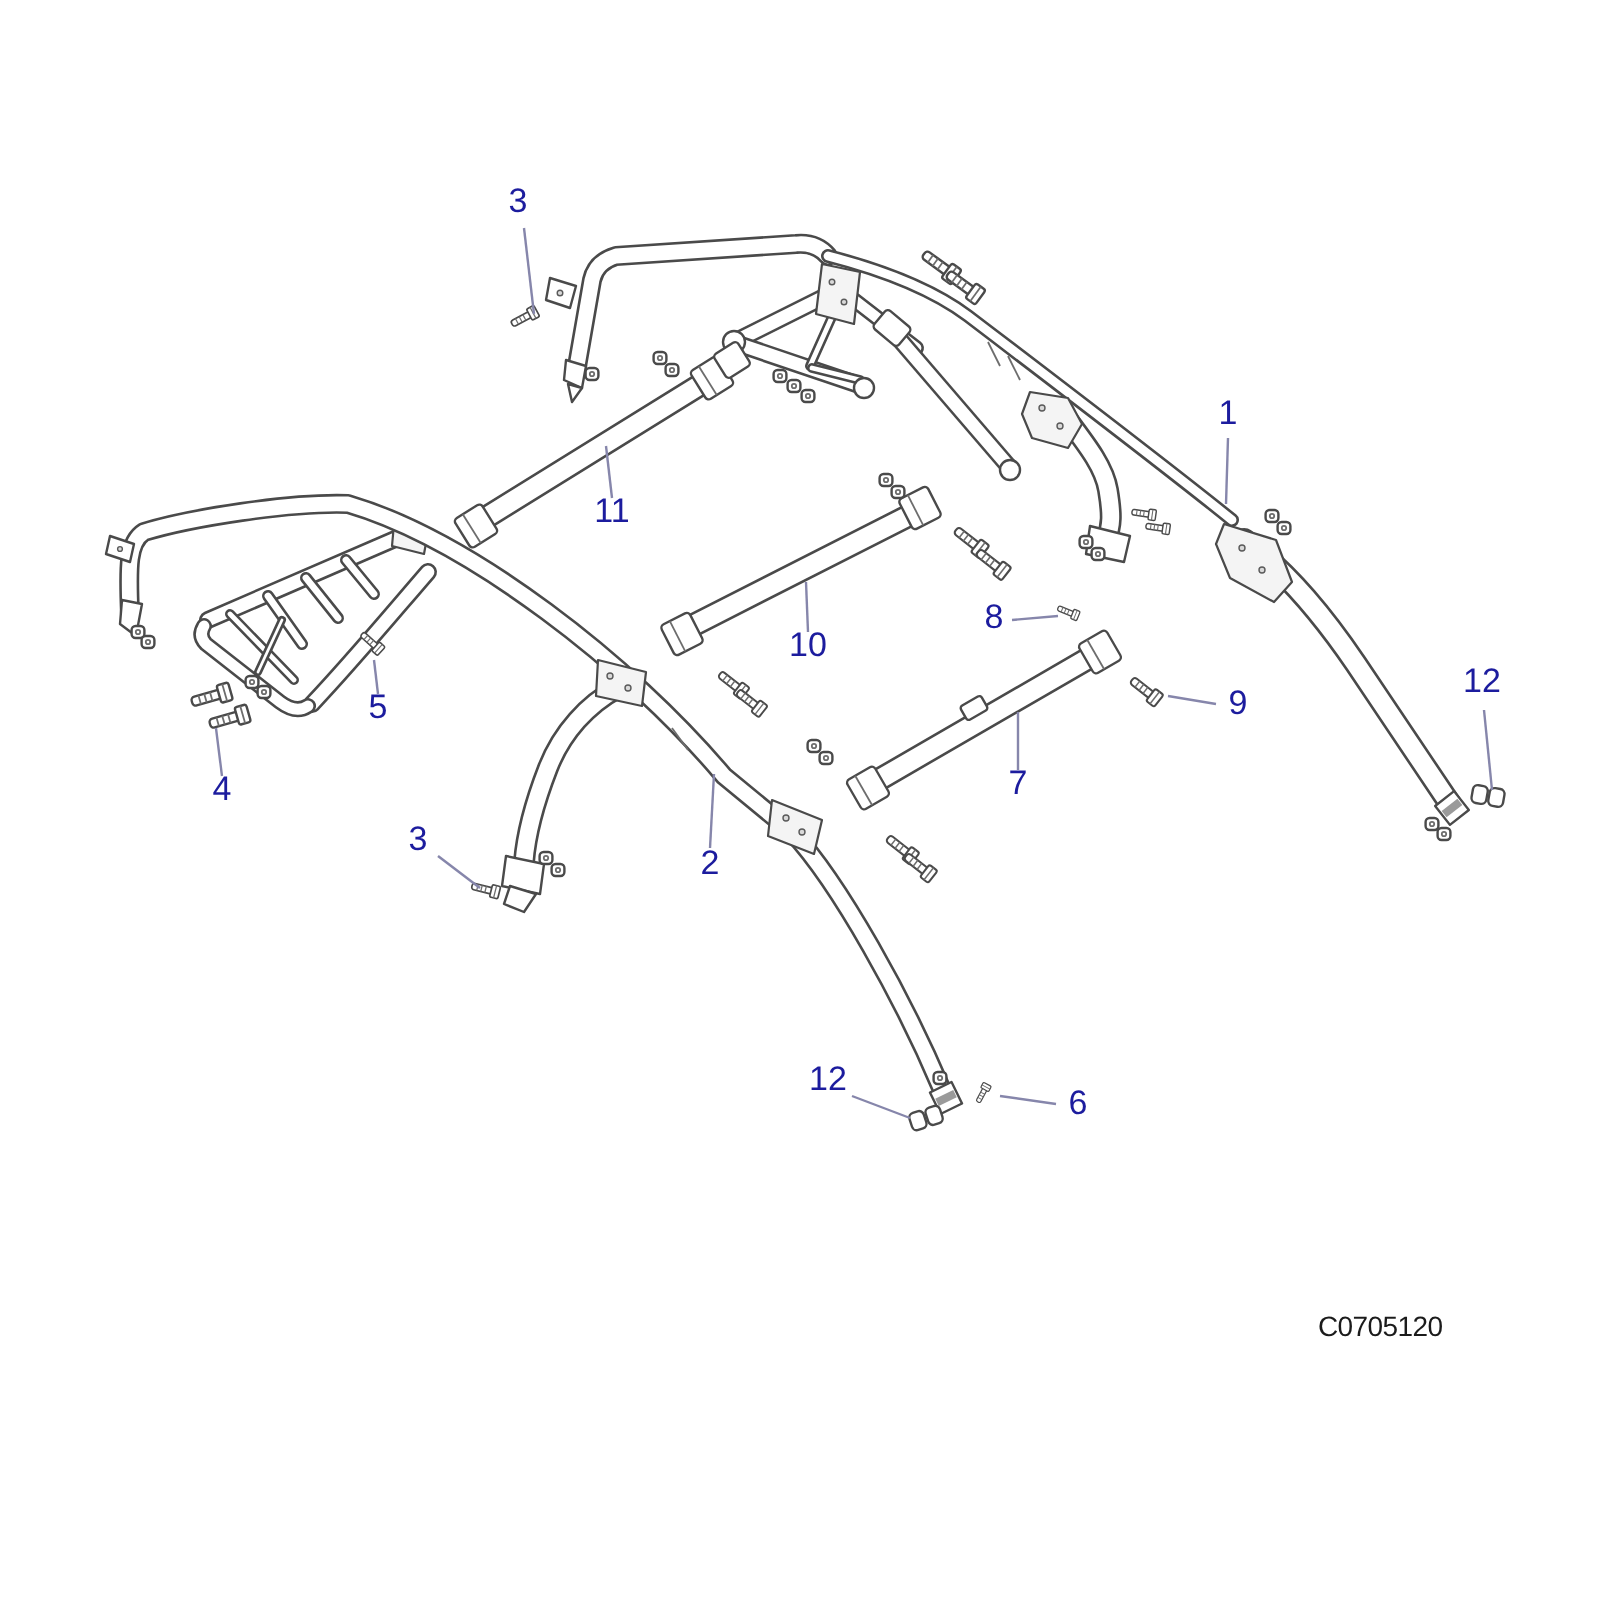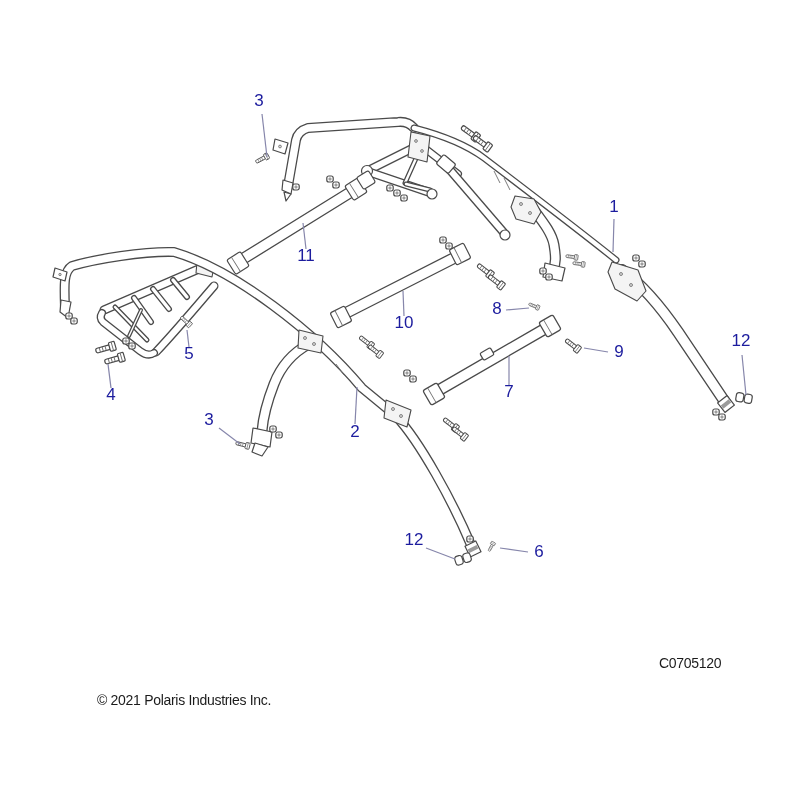--- a/index.html
+++ b/index.html
@@ -274,16 +274,15 @@
         <text x="404" y="328" class="callout">10</text>
         <line x1="306" y1="249" x2="303" y2="223" class="leader"></line>
         <text x="306" y="261" class="callout">11</text>
         <line x1="742" y1="355" x2="746" y2="395" class="leader"></line>
         <text x="741" y="346" class="callout">12</text>
         <line x1="426" y1="548" x2="455" y2="559" class="leader"></line>
         <text x="414" y="545" class="callout">12</text>
       </g>
 </svg>
 
-<div class="footer-text copyright">© 2021 Polaris Industries Inc.</div>
 <div class="footer-text doc-code">C0705120</div>
 
 </div>
 
 </body></html>

